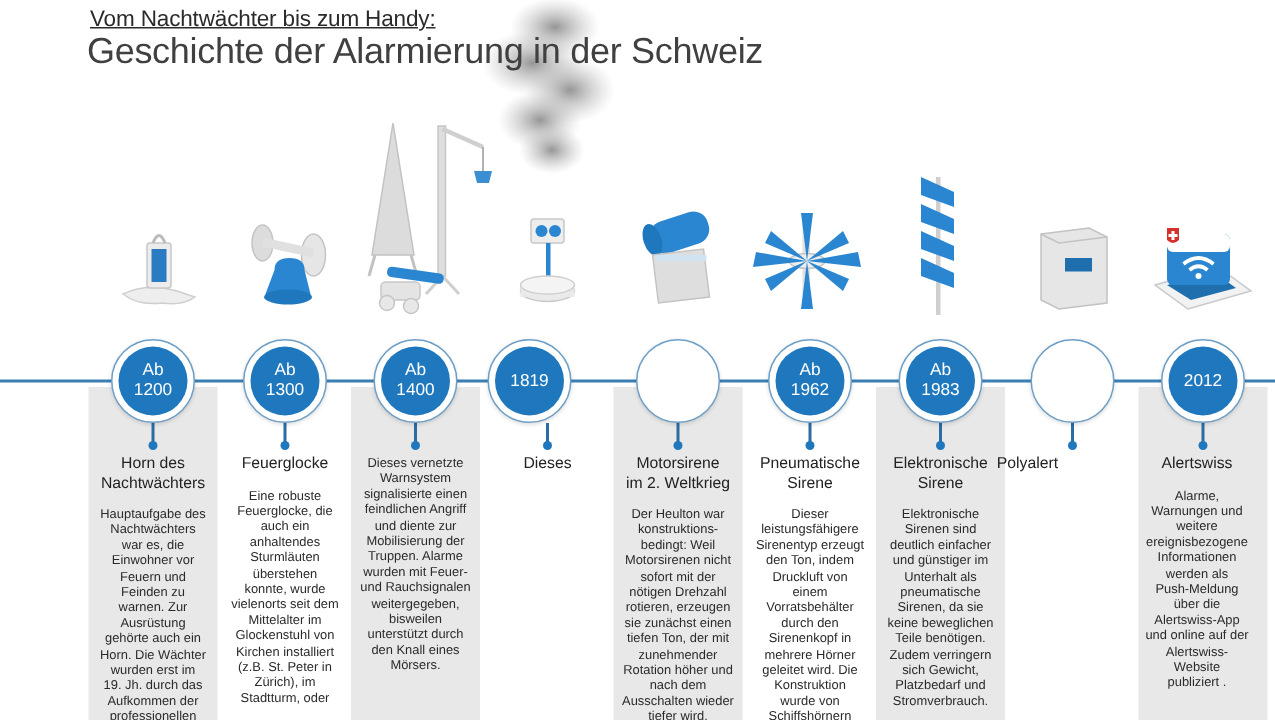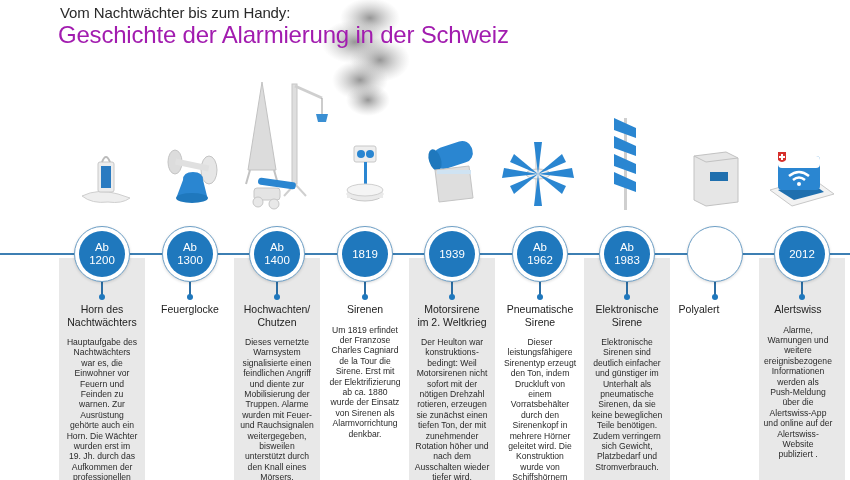--- a/index.html
+++ b/index.html
@@ -1,20 +1,20 @@
 <!DOCTYPE html>
 <html><head>
 <meta charset="utf-8">
 <style>
   * { margin: 0; padding: 0; box-sizing: border-box; }
   html, body { width: 850px; height: 480px; overflow: hidden; background: #ffffff; }
   body { position: relative; font-family: "Liberation Sans", "DejaVu Sans", sans-serif; color: #2b2b2b; }
 
-  .subtitle { position: absolute; left: 60px; top: 4px; font-size: 15px; color: #2a2a2a; letter-spacing: -0.1px; }
-  .title { position: absolute; left: 58px; top: 21px; font-size: 24px; color: #a21caf; letter-spacing: -0.2px; z-index: 3; }
+  .subtitle { position: absolute; left: 60px; top: 4px; font-size: 15px; color: #2a2a2a; letter-spacing: -0.1px; text-decoration: underline; }
+  .title { position: absolute; left: 58px; top: 21px; font-size: 24px; color: #404040; letter-spacing: -0.2px; z-index: 3; }
 
   .smoke { position: absolute; left: 300px; top: 0; width: 130px; height: 120px; z-index: 1; }
 
   .col-bg { position: absolute; top: 258px; width: 86px; height: 222px; background: #e8e8e8; z-index: 0; }
 
   .timeline-line { position: absolute; left: 0; top: 253px; width: 850px; height: 2px; background: #3d7fb3; z-index: 1; }
 
   .node { position: absolute; top: 226px; width: 56px; height: 56px; z-index: 4; }
   .node-outer { position: absolute; inset: 0; border-radius: 50%; background: #ffffff; border: 1.5px solid #6d9fc6; box-shadow: 0 1px 3px rgba(0,0,0,0.15); }
   .node-inner { position: absolute; left: 5px; top: 5px; width: 46px; height: 46px; border-radius: 50%; background: #1f78bd;
@@ -157,27 +157,26 @@
 <div class="node" style="left:162px">
   <div class="node-outer"></div>
   <div class="node-inner">Ab
 1300</div>
 </div>
 <div class="node" style="left:249px">
   <div class="node-outer"></div>
   <div class="node-inner">Ab
 1400</div>
 </div>
-<div class="node" style="left:337px">
+<div class="node" style="left:325px">
   <div class="node-outer"></div>
   <div class="node-inner">1819</div>
 </div>
 <div class="node" style="left:424px">
   <div class="node-outer"></div>
-  <div class="node-inner">1939</div>
 </div>
 <div class="node" style="left:512px">
   <div class="node-outer"></div>
   <div class="node-inner">Ab
 1962</div>
 </div>
 <div class="node" style="left:599px">
   <div class="node-outer"></div>
   <div class="node-inner">Ab
 1983</div>
@@ -222,52 +221,53 @@
 Ausrüstung
 gehörte auch ein
 Horn. Die Wächter
 wurden erst im
 19. Jh. durch das
 Aufkommen der
 professionellen</div>
 </div>
 <div class="col-text" style="left:143px">
   <div class="col-title">Feuerglocke</div>
+  <div class="col-body">Eine robuste
+Feuerglocke, die
+auch ein
+anhaltendes
+Sturmläuten
+überstehen
+konnte, wurde
+vielenorts seit dem
+Mittelalter im
+Glockenstuhl von
+Kirchen installiert
+(z.B. St. Peter in
+Zürich), im
+Stadtturm, oder</div>
 </div>
 <div class="col-text" style="left:230px">
-  <div class="col-title">Hochwachten/
-Chutzen</div>
   <div class="col-body">Dieses vernetzte
 Warnsystem
 signalisierte einen
 feindlichen Angriff
 und diente zur
 Mobilisierung der
 Truppen. Alarme
 wurden mit Feuer-
 und Rauchsignalen
 weitergegeben,
 bisweilen
 unterstützt durch
 den Knall eines
 Mörsers.</div>
 </div>
 <div class="col-text" style="left:318px">
-  <div class="col-title">Sirenen</div>
-  <div class="col-body">Um 1819 erfindet
-der Franzose
-Charles Cagniard
-de la Tour die
-Sirene. Erst mit
-der Elektrifizierung
-ab ca. 1880
-wurde der Einsatz
-von Sirenen als
-Alarmvorrichtung
-denkbar.</div>
+  <div class="col-title">Dieses</div>
 </div>
 <div class="col-text" style="left:405px">
   <div class="col-title">Motorsirene
 im 2. Weltkrieg</div>
   <div class="col-body">Der Heulton war
 konstruktions-
 bedingt: Weil
 Motorsirenen nicht
 sofort mit der
 nötigen Drehzahl
@@ -308,21 +308,21 @@
 Unterhalt als
 pneumatische
 Sirenen, da sie
 keine beweglichen
 Teile benötigen.
 Zudem verringern
 sich Gewicht,
 Platzbedarf und
 Stromverbrauch.</div>
 </div>
-<div class="col-text" style="left:652px">
+<div class="col-text" style="left:638px">
   <div class="col-title">Polyalert</div>
 </div>
 <div class="col-text" style="left:751px">
   <div class="col-title">Alertswiss</div>
   <div class="col-body">Alarme,
 Warnungen und
 weitere
 ereignisbezogene
 Informationen
 werden als

